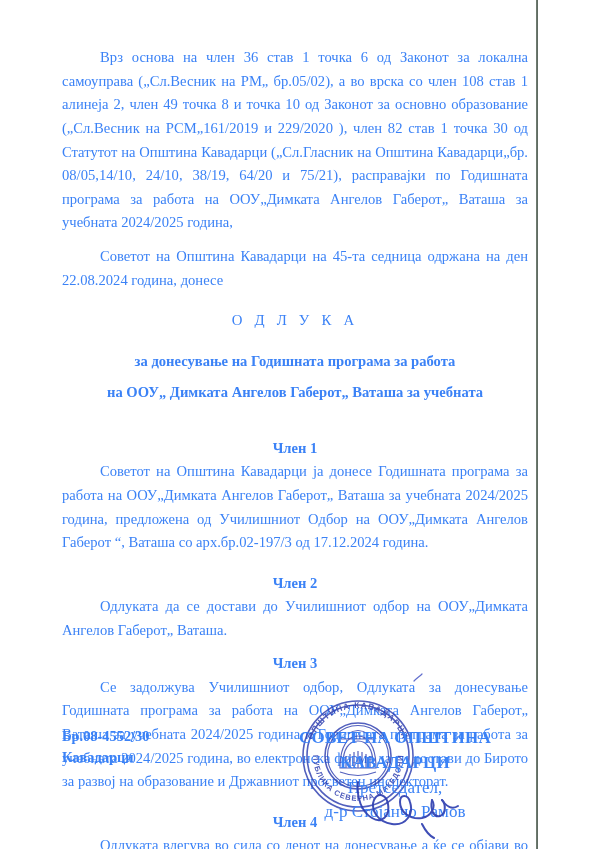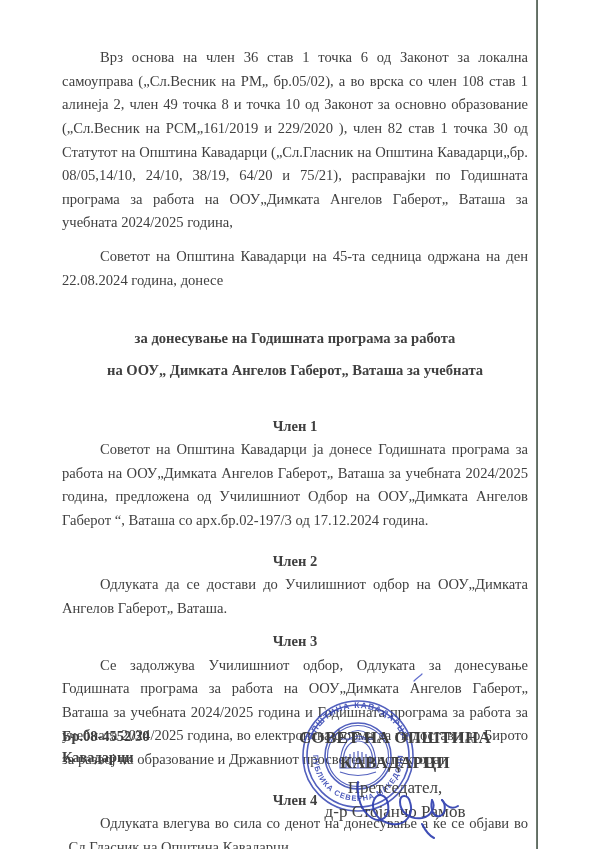--- a/index.html
+++ b/index.html
@@ -8,21 +8,21 @@
     padding: 0;
     background: #ffffff;
   }
   .page {
     position: relative;
     width: 552px;
     height: 849px;
     background: #ffffff;
     overflow: hidden;
     font-family: "Liberation Serif", "DejaVu Serif", serif;
-    color: #404040;
+    color: #3b82f6;
     box-sizing: border-box;
   }
   
   .scan-edge-right {
     position: absolute;
     top: 0;
     right: 14px;
     width: 2px;
     height: 849px;
     background: linear-gradient(to right, #5c6b5e, #3c4a3e);
@@ -150,20 +150,21 @@
   <div class="content">
 
     <p class="body">Врз основа на член 36 став 1 точка 6 од Законот за локална самоуправа („Сл.Весник на РМ„ бр.05/02), а во врска со член 108 став 1 алинеја 2, член  49 точка 8 и точка 10 од Законот за основно образование („Сл.Весник на РСМ„161/2019 и 229/2020 ), член 82 став 1 точка 30 од Статутот на Општина Кавадарци („Сл.Гласник на Општина Кавадарци„бр. 08/05,14/10, 24/10, 38/19, 64/20 и 75/21), расправајки по Годишната програма за работа на ООУ„Димката Ангелов Габерот„ Ваташа за учебната 2024/2025 година,</p>
 
     <div class="spacer-sm"></div>
 
     <p class="body">Советот    на  Општина  Кавадарци  на 45-та  седница  одржана  на ден  22.08.2024 година,  донесе</p>
 
     <div class="spacer-md"></div>
 
+    <p class="doc-title">О Д Л У К А</p>
 
     <div class="spacer-sm"></div>
 
     <p class="doc-subtitle">за донесување на Годишната програма за работа</p>
     <p class="doc-subtitle">на ООУ„ Димката Ангелов Габерот„ Ваташа за учебната</p>
 
     <div class="spacer-lg"></div>
 
     <p class="article-head">Член 1</p>
     <p class="body">Советот на Општина Кавадарци ја донесе Годишната програма за работа на ООУ„Димката Ангелов Габерот„ Ваташа за учебната 2024/2025 година, предложена од Училишниот Одбор на   ООУ„Димката Ангелов Габерот “, Ваташа со арх.бр.02-197/3  од 17.12.2024 година.</p>

